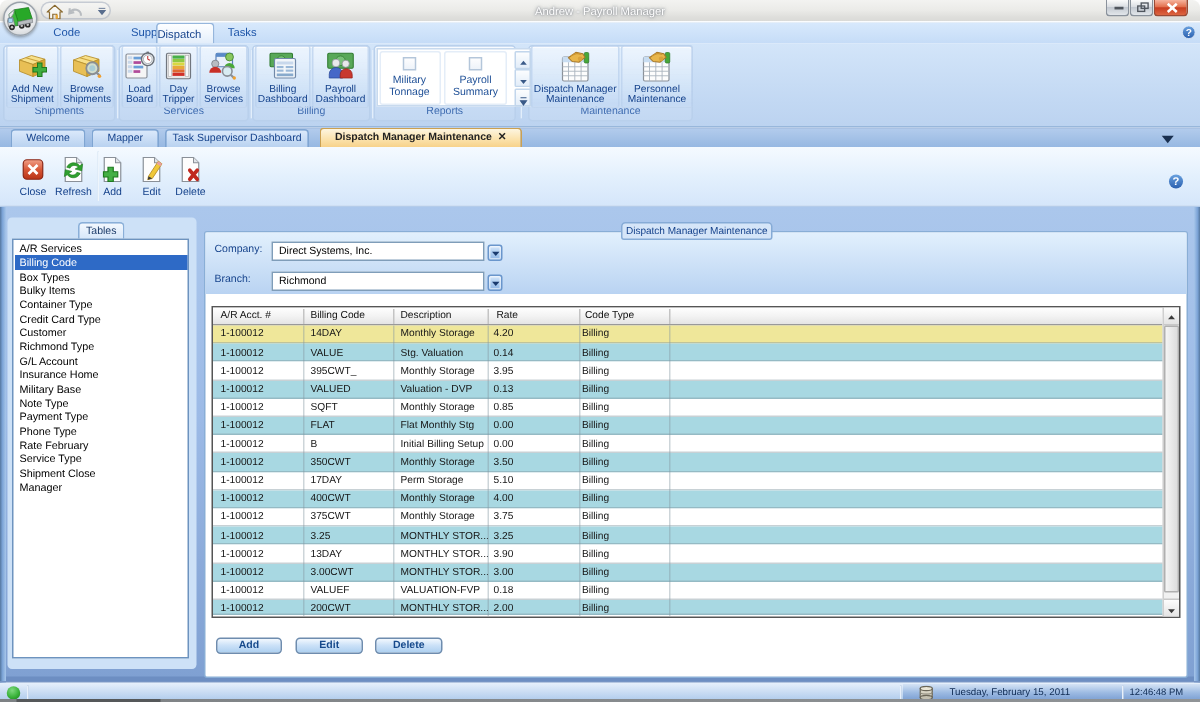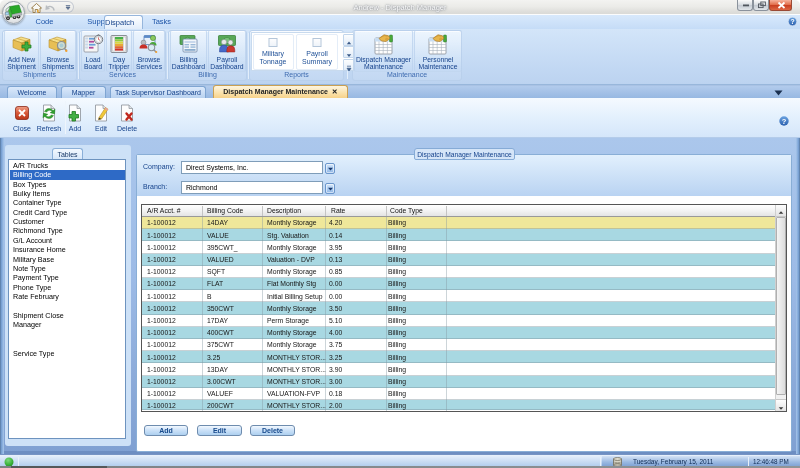--- a/index.html
+++ b/index.html
@@ -96,21 +96,21 @@
 #bottomstrip { left:0; top:466px; width:800px; height:2px; background:linear-gradient(90deg,#7d8184,#909497); }
 #qat { left:27px; top:1px; width:47px; height:12px; border:1px solid rgba(160,170,185,0.55);
   border-radius:7px; background:rgba(255,255,255,0.25); }
 #orb { left:2px; top:1px; width:23px; height:23px; border-radius:50%;
   background:radial-gradient(circle at 50% 35%,#ffffff,#e8eaec 60%,#c8ccd0);
   border:1px solid #9aa2aa; box-shadow:0 1px 2px rgba(0,0,0,0.3); }
 </style>
 </head>
 <body>
 <div class="abs" id="titlebar"></div>
-<div class="abs" id="title-text">Andrew - Dispatch Manager</div>
+<div class="abs" id="title-text">Andrew - Payroll Manager</div>
 <div class="abs winbtn" id="btn-min">
     <svg style="position:absolute;left:0;top:0;" width="16" height="11">
       <rect x="5" y="4.5" width="6" height="1.8" fill="#50565e"></rect>
     </svg>
   </div>
 <div class="abs winbtn" id="btn-max">
     <svg style="position:absolute;left:0;top:0;" width="16" height="11">
       <rect x="4.5" y="4" width="4.6" height="3.6" fill="none" stroke="#50565e" stroke-width="0.9"></rect>
       <rect x="6.8" y="2" width="4.6" height="3.6" fill="none" stroke="#50565e" stroke-width="0.9"></rect>
     </svg>
@@ -382,36 +382,36 @@
     </svg>
     <div class="tl">Delete</div>
   </div>
 <div class="abs" id="content"></div>
 <div class="abs" style="left:0;top:451px;width:800px;height:3px;background:#6d8ec2;"></div>
 <div class="abs" id="lborder"></div>
 <div class="abs" id="rborder"></div>
 <div class="abs" id="leftpanel"></div>
 <div class="abs" id="tablestab">Tables</div>
 <div class="abs" id="listbox">
-<div class="li" style="top:1.00px;">A/R Trucks</div>
+<div class="li" style="top:1.00px;">A/R Services</div>
 <div class="li sel" style="top:10.35px;">Billing Code</div>
 <div class="li" style="top:19.70px;">Box Types</div>
 <div class="li" style="top:29.05px;">Bulky Items</div>
 <div class="li" style="top:38.40px;">Container Type</div>
 <div class="li" style="top:47.75px;">Credit Card Type</div>
 <div class="li" style="top:57.10px;">Customer</div>
 <div class="li" style="top:66.45px;">Richmond Type</div>
 <div class="li" style="top:75.80px;">G/L Account</div>
 <div class="li" style="top:85.15px;">Insurance Home</div>
 <div class="li" style="top:94.50px;">Military Base</div>
 <div class="li" style="top:103.85px;">Note Type</div>
 <div class="li" style="top:113.20px;">Payment Type</div>
 <div class="li" style="top:122.55px;">Phone Type</div>
 <div class="li" style="top:131.90px;">Rate February</div>
-<div class="li" style="top:141.25px;margin-top:48px;">Service Type</div>
+<div class="li" style="top:141.25px;">Service Type</div>
 <div class="li" style="top:150.60px;">Shipment Close</div>
 <div class="li" style="top:159.95px;">Manager</div>
 </div>
 <div class="abs" id="rightpanel"></div>
 <div class="abs" id="panelband"></div>
 <div class="abs" id="paneltab">Dispatch Manager Maintenance</div>
 <div class="abs flabel" style="left:143px;top:163px;">Company:</div>
 <div class="abs combo" style="top:161px;">
     <span class="combotext">Direct Systems, Inc.</span>
  <span class="combobtn">

